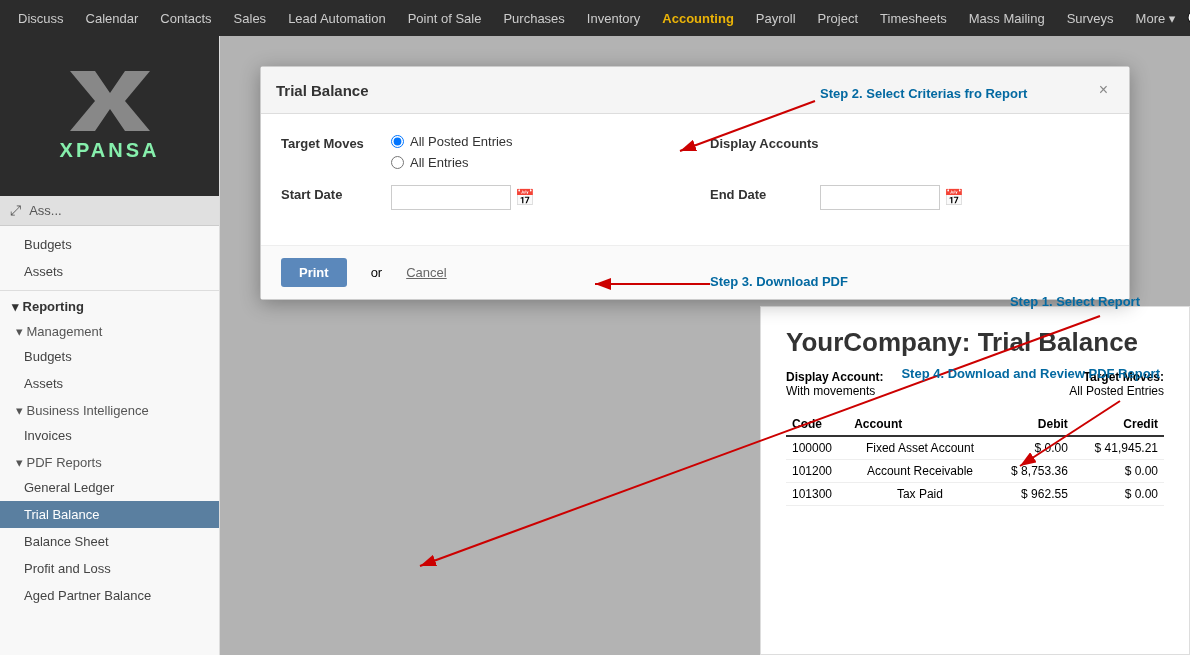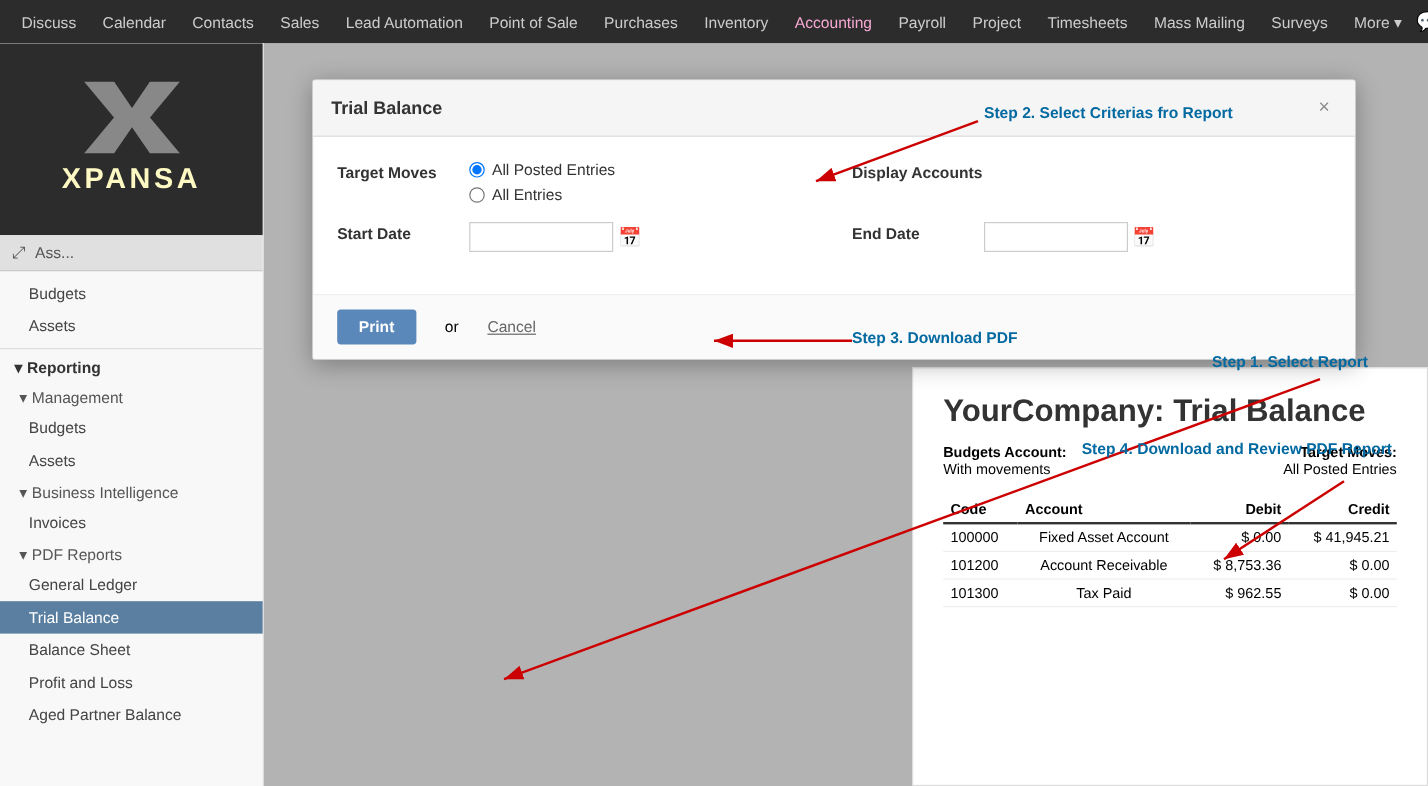--- a/index.html
+++ b/index.html
@@ -15,21 +15,21 @@
       gap: 2px;
     }
     .top-nav a {
       color: #ccc;
       text-decoration: none;
       padding: 4px 10px;
       font-size: 13px;
       border-radius: 3px;
       white-space: nowrap;
     }
-    .top-nav a.active { color: #f9a8d4; font-weight: normal; }
+    .top-nav a.active { color: #eab308; font-weight: bold; }
     .top-nav .chat-icon {
       margin-left: auto;
       color: #ccc;
       font-size: 16px;
     }
 
     
     .layout {
       display: flex;
       height: calc(655px - 36px);
@@ -51,22 +51,22 @@
       flex-direction: column;
       align-items: center;
       justify-content: center;
       height: 160px;
     }
     .sidebar-logo .logo-icon {
       width: 80px;
       height: 60px;
     }
     .sidebar-logo .logo-text {
-      color: #fef9c3;
-      font-size: 24px;
+      color: #86efac;
+      font-size: 20px;
       font-weight: bold;
       letter-spacing: 3px;
       margin-top: 8px;
       text-align: right;
     }
 
     .sidebar-item {
       padding: 6px 12px 6px 24px;
       color: #444;
       cursor: pointer;
@@ -441,21 +441,21 @@
         <button class="btn-print">Print</button>
         <span>or</span>
         <button class="btn-cancel">Cancel</button>
       </div>
     </div>
 
     <div class="pdf-preview">
       <div class="pdf-title">YourCompany: Trial Balance</div>
       <div class="pdf-info-row">
         <div class="pdf-info-left">
-          <div class="label">Budgets Account:</div>
+          <div class="label">Display Account:</div>
           <div>With movements</div>
         </div>
         <div class="pdf-info-right">
           <div class="label">Target Moves:</div>
           <div>All Posted Entries</div>
         </div>
       </div>
       <table class="pdf-table">
         <thead>
           <tr>

